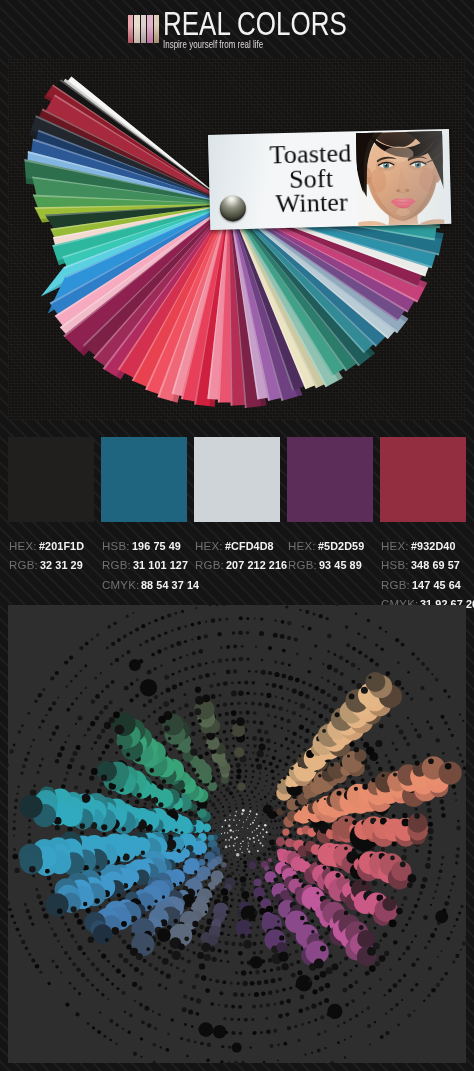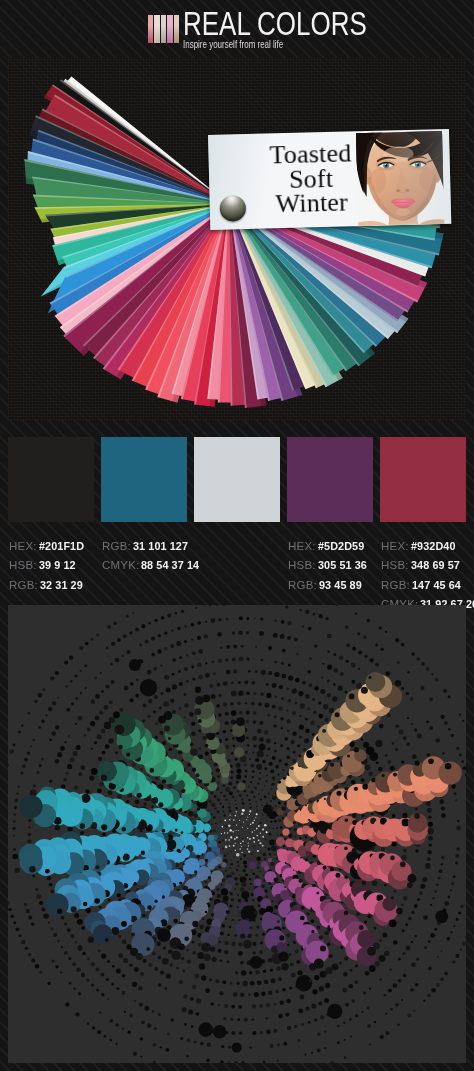--- a/index.html
+++ b/index.html
@@ -12,21 +12,21 @@
     background-image:repeating-linear-gradient(45deg,
        rgba(255,255,255,0.000) 0px,
        rgba(255,255,255,0.000) 5.4px,
        rgba(255,255,255,0.028) 6.0px,
        rgba(255,255,255,0.050) 6.9px,
        rgba(255,255,255,0.028) 7.8px,
        rgba(255,255,255,0.000) 8.4px,
        rgba(255,255,255,0.000) 9.2px);
   }
   
-  #header{position:absolute;left:0;top:0;width:451px;height:57px;margin-left:20px;}
+  #header{position:absolute;left:0;top:0;width:451px;height:57px;}
   #logo-wrap{position:absolute;left:128px;top:15px;}
   #logo-bars{position:absolute;left:0;top:0;display:flex;}
   #logo-bars i{display:block;width:5.2px;height:28px;margin-right:1.3px;}
   #logo-text{position:absolute;left:35px;top:-8px;font-size:33px;line-height:33px;
      color:#f2f2f2;font-weight:300;font-family:"Liberation Sans",sans-serif;
      white-space:nowrap;transform:scaleX(0.787) translateZ(0);transform-origin:left top;}
 
   
   #photo{position:absolute;left:8px;top:58px;width:458px;height:362px;overflow:hidden;
      background:#131210;}
@@ -362,41 +362,42 @@
       </div>
       <div id="rivet"></div>
     </div>
   </div>
 
   <div id="palette">
       <div class="sw-col" style="left: 0px;">
         <div class="sw-chip" style="background: rgb(32, 31, 29);"></div>
         <div class="sw-rows">
           <div class="sw-row"><span class="sw-lab">HEX:</span><span class="sw-val">#201F1D</span></div>
-          <div class="sw-row"><span class="sw-lab">HSB:</span><span class="sw-val">39 9 12</span></div>
           <div class="sw-row"><span class="sw-lab">RGB:</span><span class="sw-val">32 31 29</span></div>
         </div>
       </div>
       <div class="sw-col" style="left: 93px;">
         <div class="sw-chip" style="background: rgb(31, 101, 127);"></div>
         <div class="sw-rows">
+          <div class="sw-row"><span class="sw-lab">HSB:</span><span class="sw-val">196 75 49</span></div>
           <div class="sw-row"><span class="sw-lab">RGB:</span><span class="sw-val">31 101 127</span></div>
           <div class="sw-row"><span class="sw-lab">CMYK:</span><span class="sw-val">88 54 37 14</span></div>
         </div>
       </div>
       <div class="sw-col" style="left: 186px;">
         <div class="sw-chip" style="background: rgb(207, 212, 216);"></div>
         <div class="sw-rows">
+          <div class="sw-row"><span class="sw-lab">HEX:</span><span class="sw-val">#CFD4D8</span></div>
+          <div class="sw-row"><span class="sw-lab">RGB:</span><span class="sw-val">207 212 216</span></div>
         </div>
       </div>
       <div class="sw-col" style="left: 279px; border-radius: 31px;">
         <div class="sw-chip" style="background: rgb(93, 45, 89);"></div>
         <div class="sw-rows">
           <div class="sw-row"><span class="sw-lab">HEX:</span><span class="sw-val">#5D2D59</span></div>
-          <div class="sw-row"><span class="sw-lab">HSB:</span><span class="sw-val">305 51 36</span></div>
           <div class="sw-row"><span class="sw-lab">RGB:</span><span class="sw-val">93 45 89</span></div>
         </div>
       </div>
       <div class="sw-col" style="left: 372px;">
         <div class="sw-chip" style="background: rgb(147, 45, 64);"></div>
         <div class="sw-rows">
           <div class="sw-row"><span class="sw-lab">HEX:</span><span class="sw-val">#932D40</span></div>
           <div class="sw-row"><span class="sw-lab">HSB:</span><span class="sw-val">348 69 57</span></div>
           <div class="sw-row"><span class="sw-lab">RGB:</span><span class="sw-val">147 45 64</span></div>
           <div class="sw-row"><span class="sw-lab">CMYK:</span><span class="sw-val">31 92 67 26</span></div>

